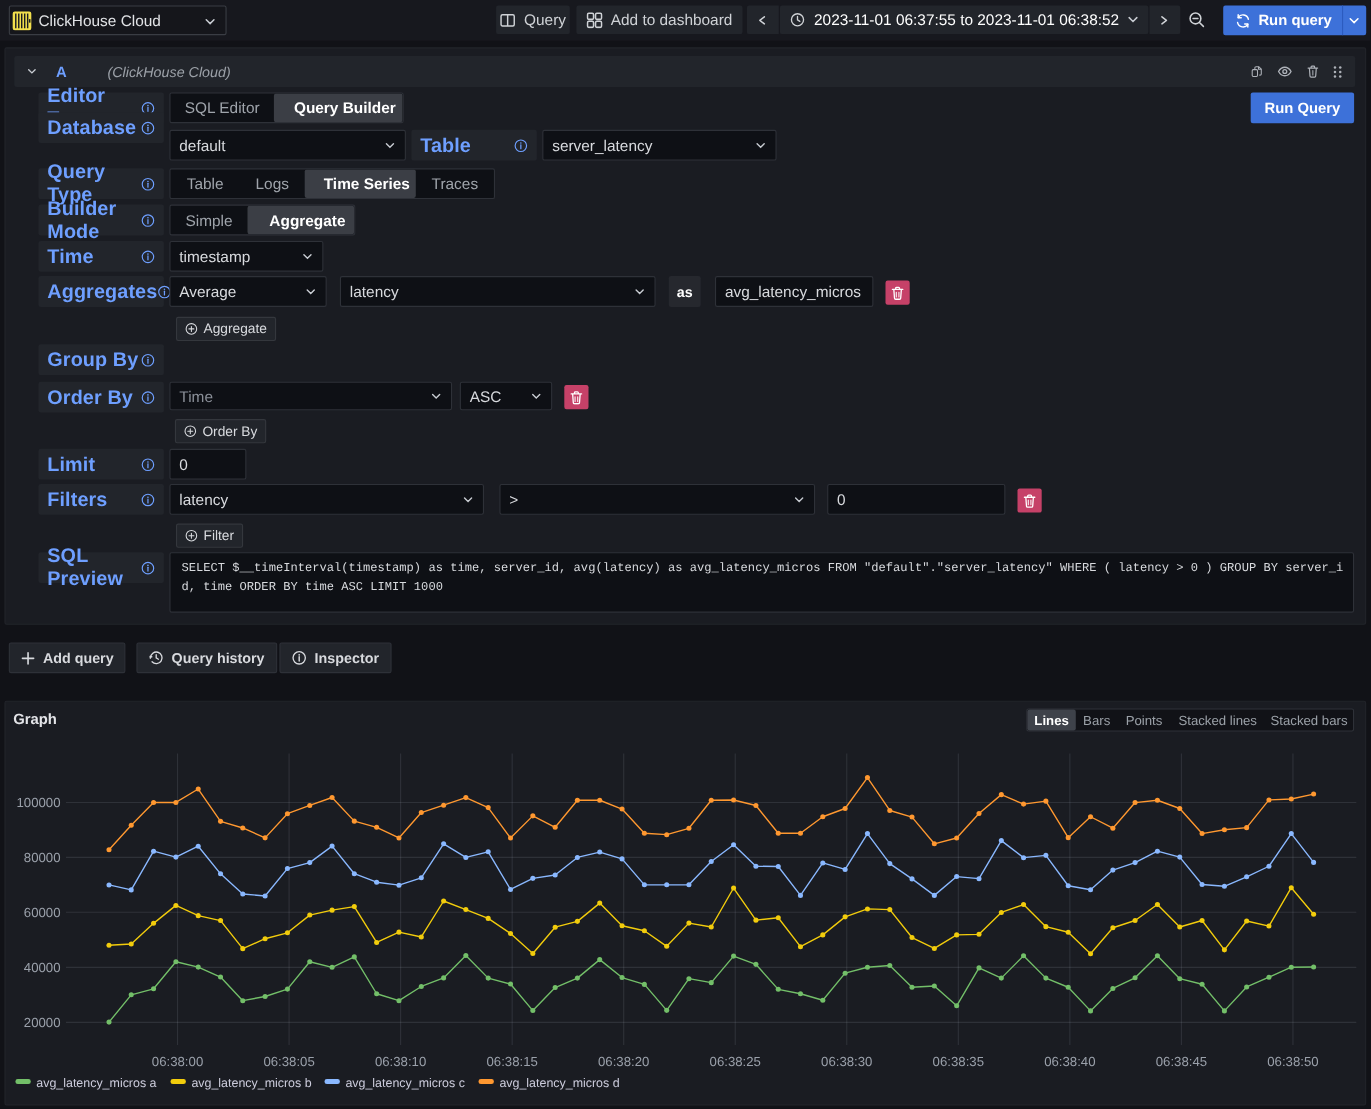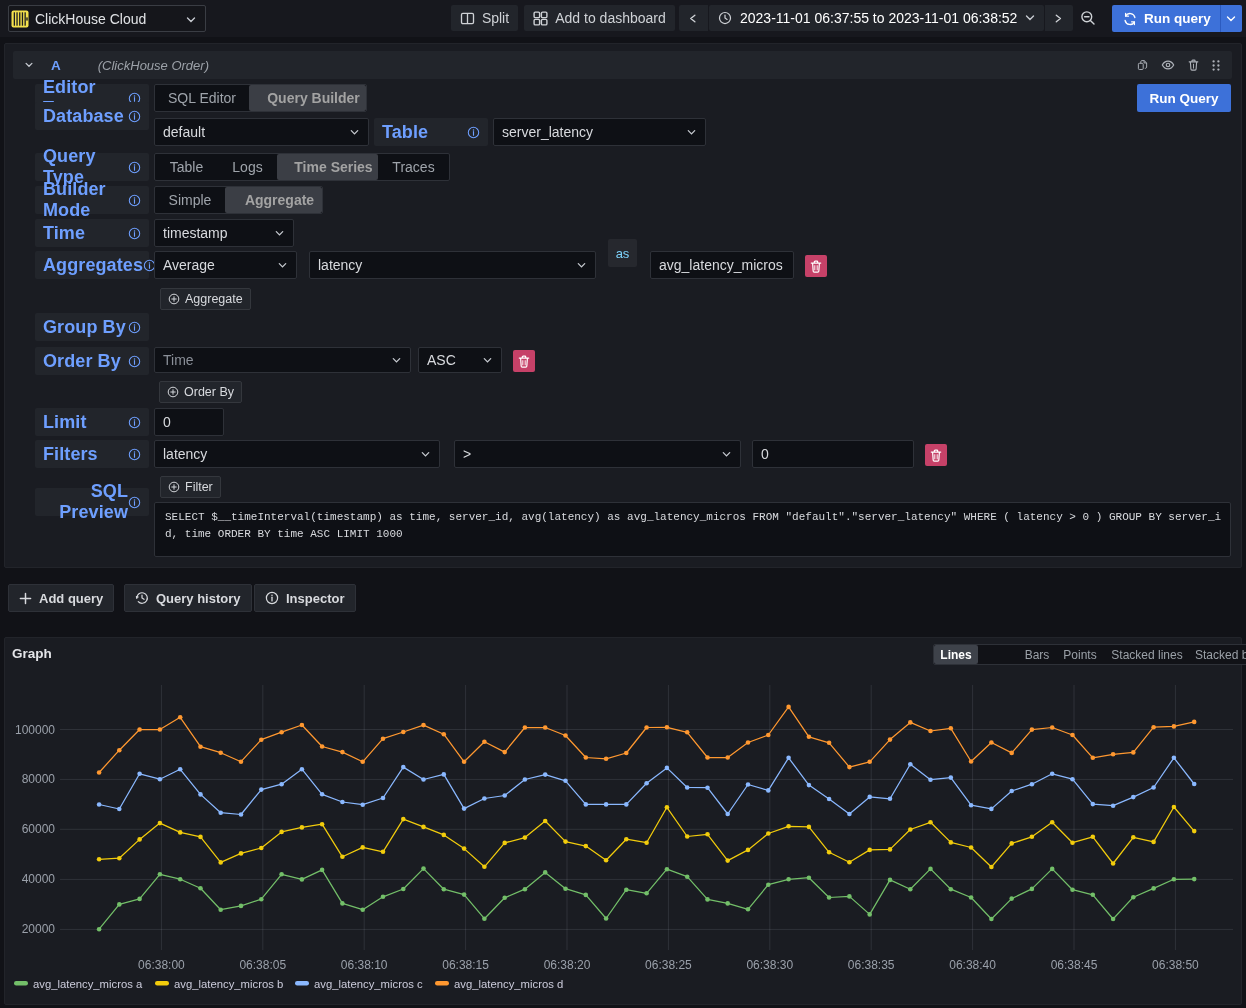--- a/index.html
+++ b/index.html
@@ -17,21 +17,21 @@
   #qhead { position:absolute; left:13px; top:51px; width:1219px; height:28px; background:#22252b; border-radius:2px;
            display:flex; align-items:center; color:#c9cbd1; }
   .lbl { position:absolute; height:28px; background:#22252b; border-radius:2px; display:flex; align-items:center;
          padding:0 8px; color:#6e9fff; font-size:18px; font-weight:700; letter-spacing:0.1px; }
   .lbl .info { margin-left:auto; }
   .ibox { position:absolute; height:28px; background:#0e1015; border:1px solid #2e3138; border-radius:2px;
           display:flex; align-items:center; padding:0 8px; color:#d8dade; font-size:14px; }
   .ibox .chev { margin-left:auto; }
   .radio { position:absolute; height:28px; display:flex; align-items:stretch; background:#0e1015; border:1px solid #2e3138; border-radius:2px; overflow:hidden; }
   .radio .opt { display:flex; align-items:center; justify-content:center; color:#9fa4ab; font-size:14px; white-space:nowrap; }
-  .radio .opt.on { background:#3b3e45; color:#a3a3a3; font-weight:700; border-radius:2px;padding-left:12px; }
+  .radio .opt.on { background:#3b3e45; color:#ffffff; font-weight:700; border-radius:2px;padding-left:12px; }
   .addbtn { position:absolute; height:22px; background:#22252b; border:1px solid #34373d; border-radius:2px;
             display:flex; align-items:center; gap:5px; padding:0 7px; color:#d8dade; font-size:12.5px; font-weight:500; }
   .trash { position:absolute; width:22px; height:22px; background:#c64168; border-radius:2px; display:flex; align-items:center; justify-content:center; }
   .botbtn { position:absolute; height:28px; background:#22252b; border:1px solid #2e3138; border-radius:2px;
             display:flex; align-items:center; gap:7px; padding:0 10px; color:#d8dade; font-size:13px; font-weight:700; }
   #gpanel { position:absolute; left:4px; top:637px; width:1238px; height:368px; background:#1a1c22; border:1px solid #22242a; border-radius:2px; }
   .gr-radio { position:absolute; display:flex; border:1px solid #2e3138; border-radius:2px; background:#111217; height:21px; align-items:stretch; }
   .gr-radio .opt { display:flex; align-items:center; justify-content:center; color:#9ba1a8; font-size:12px; white-space:nowrap; }
   .gr-radio .opt.on { background:#3e424a; color:#fff; font-weight:700; border-radius:2px; }
   svg { display:block; }
@@ -56,21 +56,21 @@
     <svg class="abs" style="right:9px;top:9px" width="10" height="10" viewBox="0 0 10 10">
         <path d="M1.5 3l3.5 3.5L8.5 3" stroke="#c7cbd1" stroke-width="1.4" fill="none" stroke-linecap="round"></path>
       </svg>
   </div>
 
   <div class="navbtn" style="left:451px;top:5px;width:67px;height:26px;">
     <svg width="15" height="15" viewBox="0 0 16 16">
         <rect x="1.6" y="2.6" width="12.8" height="10.8" rx="1.4" stroke="#cfd2d6" stroke-width="1.4" fill="none"></rect>
         <line x1="8" y1="2.6" x2="8" y2="13.4" stroke="#cfd2d6" stroke-width="1.4"></line>
       </svg>
-    <span>Split</span>
+    <span>Query</span>
   </div>
 
   <div class="navbtn" style="left:524px;top:5px;width:151px;height:26px;">
     <svg width="15" height="15" viewBox="0 0 15 15">
         <rect x="1.1" y="1.1" width="5.5" height="5.5" rx="1.2" stroke="#cfd2d6" stroke-width="1.4" fill="none"></rect>
         <rect x="8.4" y="1.1" width="5.5" height="5.5" rx="1.2" stroke="#cfd2d6" stroke-width="1.4" fill="none"></rect>
         <rect x="1.1" y="8.4" width="5.5" height="5.5" rx="1.2" stroke="#cfd2d6" stroke-width="1.4" fill="none"></rect>
         <rect x="8.4" y="8.4" width="5.5" height="5.5" rx="1.2" stroke="#cfd2d6" stroke-width="1.4" fill="none"></rect>
       </svg>
     <span>Add to dashboard</span>
@@ -120,21 +120,21 @@
         </svg>
     </div>
   </div>
 
   <div id="qpanel"></div>
   <div id="qhead">
     <svg style="margin-left:11px" width="10" height="10" viewBox="0 0 12 12">
         <path d="M2.5 4l3.5 3.5L9.5 4" stroke="#c7cbd1" stroke-width="1.5" fill="none" stroke-linecap="round"></path>
       </svg>
     <span style="margin-left:17px;color:#6e9fff;font-weight:700;font-size:13.5px;">A</span>
-    <span style="margin-left:37px;color:#9ca1a8;font-style:italic;font-size:13px;">(ClickHouse Order)</span>
+    <span style="margin-left:37px;color:#9ca1a8;font-style:italic;font-size:13px;">(ClickHouse Cloud)</span>
     <div style="margin-left:auto;display:flex;align-items:center;gap:13px;margin-right:12px;">
       <svg width="11" height="12" viewBox="0 0 16 16">
           <path d="M5.5 5.5V3.2c0-.9.7-1.6 1.6-1.6h3.4L14 5v6.2c0 .9-.7 1.6-1.6 1.6h-1" stroke="#aeb2b9" stroke-width="1.4" fill="none" stroke-linejoin="round"></path>
           <path d="M10.3 1.8V5H14" stroke="#aeb2b9" stroke-width="1.4" fill="none" stroke-linejoin="round"></path>
           <rect x="2" y="5.5" width="7" height="9" rx="1.4" stroke="#aeb2b9" stroke-width="1.4" fill="none"></rect>
         </svg>
       <svg width="14" height="14" viewBox="0 0 16 16">
           <path d="M1.5 8s2.4-4.4 6.5-4.4S14.5 8 14.5 8s-2.4 4.4-6.5 4.4S1.5 8 1.5 8z" stroke="#aeb2b9" stroke-width="1.4" fill="none" stroke-linejoin="round"></path>
           <circle cx="8" cy="8" r="2" stroke="#aeb2b9" stroke-width="1.4" fill="none"></circle>
         </svg>
@@ -244,21 +244,21 @@
   <div class="ibox" style="left:154px;top:251px;width:143px;">Average<span class="chev">
         <svg width="11" height="11" viewBox="0 0 12 12">
           <path d="M2.5 4l3.5 3.5L9.5 4" stroke="#c7cbd1" stroke-width="1.4" fill="none" stroke-linecap="round"></path>
         </svg>
       </span></div>
   <div class="ibox" style="left:309px;top:251px;width:287px;">latency<span class="chev">
         <svg width="11" height="11" viewBox="0 0 12 12">
           <path d="M2.5 4l3.5 3.5L9.5 4" stroke="#c7cbd1" stroke-width="1.4" fill="none" stroke-linecap="round"></path>
         </svg>
       </span></div>
-  <div style="position:absolute;left:608px;top:239px;width:29px;height:28px;background:#26282e;border-radius:2px;display:flex;align-items:center;justify-content:center;color:#7dd3fc;font-size:13px;font-weight:400;">as</div>
+  <div style="position:absolute;left:608px;top:251px;width:29px;height:28px;background:#26282e;border-radius:2px;display:flex;align-items:center;justify-content:center;color:#ffffff;font-size:13px;font-weight:700;">as</div>
   <div class="ibox" style="left:650px;top:251px;width:144px;">avg_latency_micros</div>
   <div class="trash" style="left:805px;top:255px;">
       <svg width="12" height="13" viewBox="0 0 14 15">
         <path d="M1.5 3.5h11" stroke="#fff" stroke-width="1.4" stroke-linecap="round"></path>
         <path d="M3 3.5l.7 9.2c0 .7.6 1.3 1.3 1.3h4c.7 0 1.3-.6 1.3-1.3l.7-9.2" stroke="#fff" stroke-width="1.4" fill="none"></path>
         <path d="M5 3.5V2.2c0-.5.4-.9.9-.9h2.2c.5 0 .9.4.9.9v1.3" stroke="#fff" stroke-width="1.4" fill="none"></path>
         <path d="M5.6 6.5v5M8.4 6.5v5" stroke="#fff" stroke-width="1.1" stroke-linecap="round"></path>
       </svg>
     </div>
 
@@ -340,21 +340,21 @@
         <path d="M5 3.5V2.2c0-.5.4-.9.9-.9h2.2c.5 0 .9.4.9.9v1.3" stroke="#fff" stroke-width="1.4" fill="none"></path>
         <path d="M5.6 6.5v5M8.4 6.5v5" stroke="#fff" stroke-width="1.1" stroke-linecap="round"></path>
       </svg>
     </div>
 
   <div class="addbtn" style="left:160px;top:476px;"><svg width="12" height="12" viewBox="0 0 16 16">
         <circle cx="8" cy="8" r="6.4" stroke="#d8dade" stroke-width="1.3" fill="none"></circle>
         <path d="M8 5v6M5 8h6" stroke="#d8dade" stroke-width="1.3" stroke-linecap="round"></path>
       </svg>Filter</div>
 
-  <div class="lbl" style="left:35px;top:488px;width:114px;text-align:right;">SQL Preview<span class="info">
+  <div class="lbl" style="left:35px;top:502px;width:114px;">SQL Preview<span class="info">
         <svg width="13" height="13" viewBox="0 0 16 16">
           <circle cx="8" cy="8" r="6.4" stroke="#6e9fff" stroke-width="1.3" fill="none"></circle>
           <circle cx="8" cy="4.9" r="0.9" fill="#6e9fff"></circle>
           <path d="M8 7v4.3" stroke="#6e9fff" stroke-width="1.4" stroke-linecap="round"></path>
         </svg>
       </span></div>
   <div style="position:absolute;left:154px;top:502px;width:1077px;height:55px;background:#0e1015;border:1px solid #2e3138;border-radius:2px;padding:6px 10px;color:#d8dade;font-family:'Liberation Mono',monospace;font-size:11px;line-height:16.5px;white-space:nowrap;">SELECT $__timeInterval(timestamp) as time, server_id, avg(latency) as avg_latency_micros FROM "default"."server_latency" WHERE ( latency &gt; 0 ) GROUP BY server_i<br>d, time ORDER BY time ASC LIMIT 1000</div>
 
   <div class="botbtn" style="left:8px;top:584px;justify-content:flex-end;">
     <svg width="13" height="13" viewBox="0 0 14 14">
@@ -376,21 +376,21 @@
         <circle cx="8" cy="4.9" r="0.9" fill="#d8dade"></circle>
         <path d="M8 7v4.3" stroke="#d8dade" stroke-width="1.5" stroke-linecap="round"></path>
       </svg>
     Inspector
   </div>
 
   <div id="gpanel"></div>
   <div class="abs" style="left:12px;top:646px;color:#e3e4e8;font-size:13.5px;font-weight:700;">Graph</div>
   <div class="gr-radio" style="left:933px;top:644px;">
     <div class="opt on" style="width:44px;">Lines</div>
-      <div class="opt" style="width:38px;margin-left:40px;">Bars</div>
+      <div class="opt" style="width:38px;">Bars</div>
       <div class="opt" style="width:48px;">Points</div>
       <div class="opt" style="width:86px;">Stacked lines</div>
       <div class="opt" style="width:80px;">Stacked bars</div>
   </div>
   <div class="abs" style="left:5px;top:638px;width:1236px;height:366px;">
   <svg width="1236" height="366" viewBox="0 0 1236 366" style="position:absolute;left:0;top:0">
         <line x1="55" y1="91.5" x2="1228" y2="91.5" stroke="rgba(201,209,226,0.12)" stroke-width="1"></line>
         <line x1="55" y1="141.4" x2="1228" y2="141.4" stroke="rgba(201,209,226,0.12)" stroke-width="1"></line>
         <line x1="55" y1="191.3" x2="1228" y2="191.3" stroke="rgba(201,209,226,0.12)" stroke-width="1"></line>
         <line x1="55" y1="241.4" x2="1228" y2="241.4" stroke="rgba(201,209,226,0.12)" stroke-width="1"></line>

